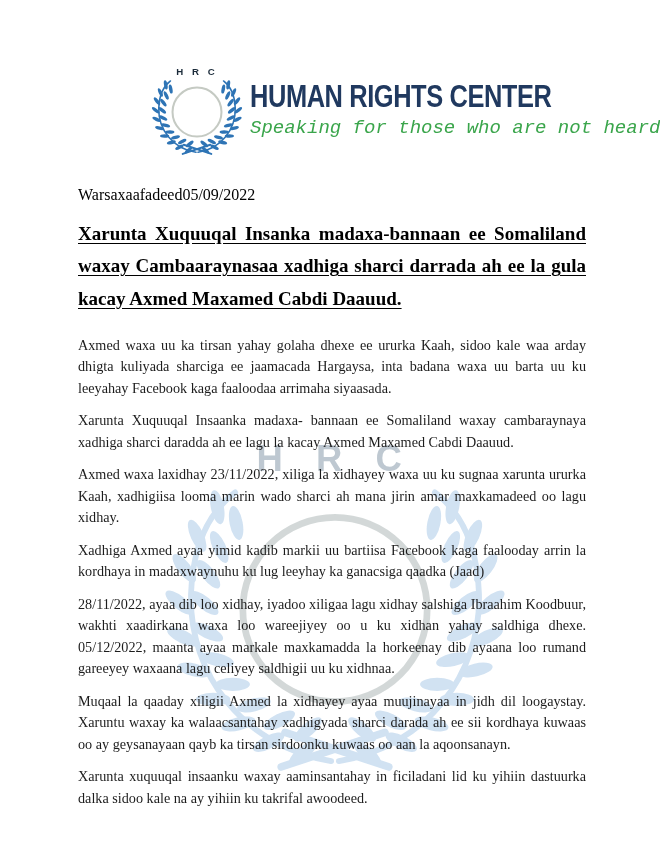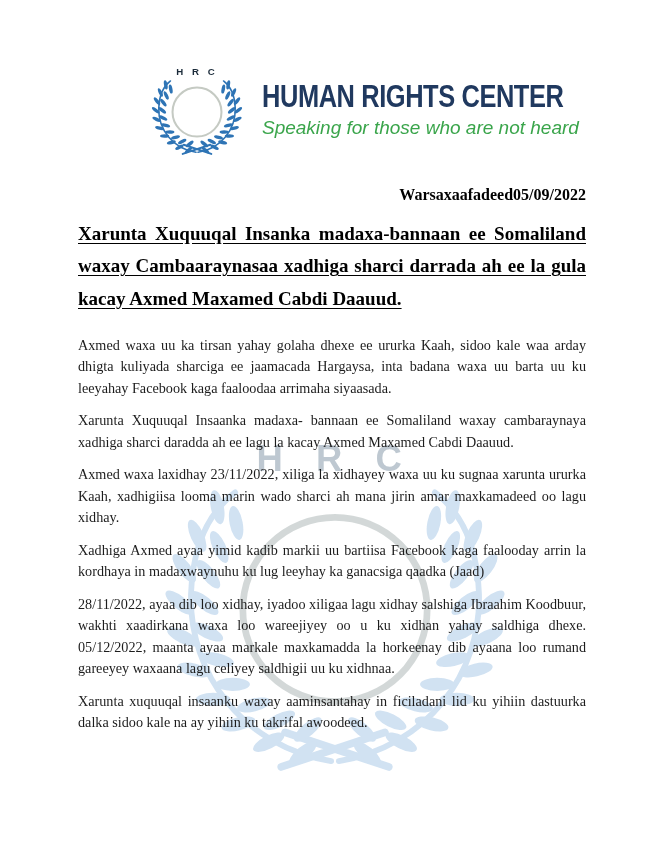--- a/index.html
+++ b/index.html
@@ -21,51 +21,51 @@
   }
   
   .logo-row{
     position:absolute;
     left:146px;top:56px;
     display:flex;
     align-items:flex-start;
     z-index:2;
   }
   .logo-mark{width:102px;height:106px;flex:0 0 auto;}
-  .logo-text{margin-left:14px;padding-top:26px;}
+  .logo-text{margin-left:2px;padding-top:26px;}
   .org-name{
     font-family:"Liberation Sans",sans-serif;
     font-weight:bold;
     font-size:31px;
     line-height:30px;
     color:#20395f;
     letter-spacing:-.5px;
     transform:scaleX(.82);
     transform-origin:left center;
     white-space:nowrap;
   }
   .tagline{
-    font-family:Liberation Sans, sans-serif;
+    font-family:Liberation Mono, monospace;
     font-style:italic;
     font-size:19px;
     color:#3aa54b;
     margin-top:5px;
     white-space:nowrap;
   }
   
   .content{
     position:absolute;
     left:78px;right:74px;top:186px;
     z-index:1;
   }
   .meta-row{
     display:flex;
-    justify-content:flex-end;
+    justify-content:flex-start;
     font-size:16px;
-    font-weight:bold;
+    font-weight:normal;
     color:#000;
   }
   .doc-title{
     margin:14px 0 20px 0;
     font-size:19px;
     font-weight:bold;
     line-height:1.7;
     color:#000;
     text-align:justify;
     text-decoration:underline;
@@ -199,17 +199,18 @@
       <span>Warsaxaafadeed</span>
       <span>05/09/2022</span>
     </div>
     <h1 class="doc-title">Xarunta Xuquuqal Insanka madaxa-bannaan ee Somaliland waxay Cambaaraynasaa xadhiga sharci darrada ah ee la gula kacay Axmed Maxamed Cabdi Daauud.</h1>
     <div>
         <p class="body-para">Axmed waxa uu ka tirsan yahay golaha dhexe ee ururka Kaah, sidoo kale waa arday dhigta kuliyada sharciga ee jaamacada Hargaysa, inta badana waxa uu barta uu ku leeyahay Facebook kaga faaloodaa arrimaha siyaasada.</p>
         <p class="body-para">Xarunta Xuquuqal Insaanka madaxa- bannaan ee Somaliland waxay cambaraynaya xadhiga sharci daradda ah ee lagu la kacay Axmed Maxamed Cabdi Daauud.</p>
         <p class="body-para">Axmed waxa laxidhay 23/11/2022, xiliga la xidhayey waxa uu ku sugnaa xarunta ururka Kaah, xadhigiisa looma marin wado sharci ah mana jirin amar maxkamadeed oo lagu xidhay.</p>
         <p class="body-para">Xadhiga Axmed ayaa yimid kadib markii uu bartiisa Facebook kaga faalooday arrin la kordhaya in madaxwaynuhu ku lug leeyhay ka ganacsiga qaadka (Jaad)</p>
         <p class="body-para">28/11/2022, ayaa dib loo xidhay, iyadoo xiligaa lagu xidhay salshiga Ibraahim Koodbuur, wakhti xaadirkana waxa loo wareejiyey oo u ku xidhan yahay saldhiga dhexe. 05/12/2022, maanta ayaa markale maxkamadda la horkeenay dib ayaana loo rumand gareeyey waxaana lagu celiyey saldhigii uu ku xidhnaa.</p>
+        <p class="body-para">Muqaal la qaaday xiligii Axmed la xidhayey ayaa muujinayaa in jidh dil loogaystay. Xaruntu waxay ka walaacsantahay xadhigyada sharci darada ah ee sii kordhaya kuwaas oo ay geysanayaan qayb ka tirsan sirdoonku kuwaas oo aan la aqoonsanayn.</p>
         <p class="body-para">Xarunta xuquuqal insaanku waxay aaminsantahay in ficiladani lid ku yihiin dastuurka dalka sidoo kale na ay yihiin ku takrifal awoodeed.</p>
       </div>
   </div>
 
 </div>
 
 </body></html>

